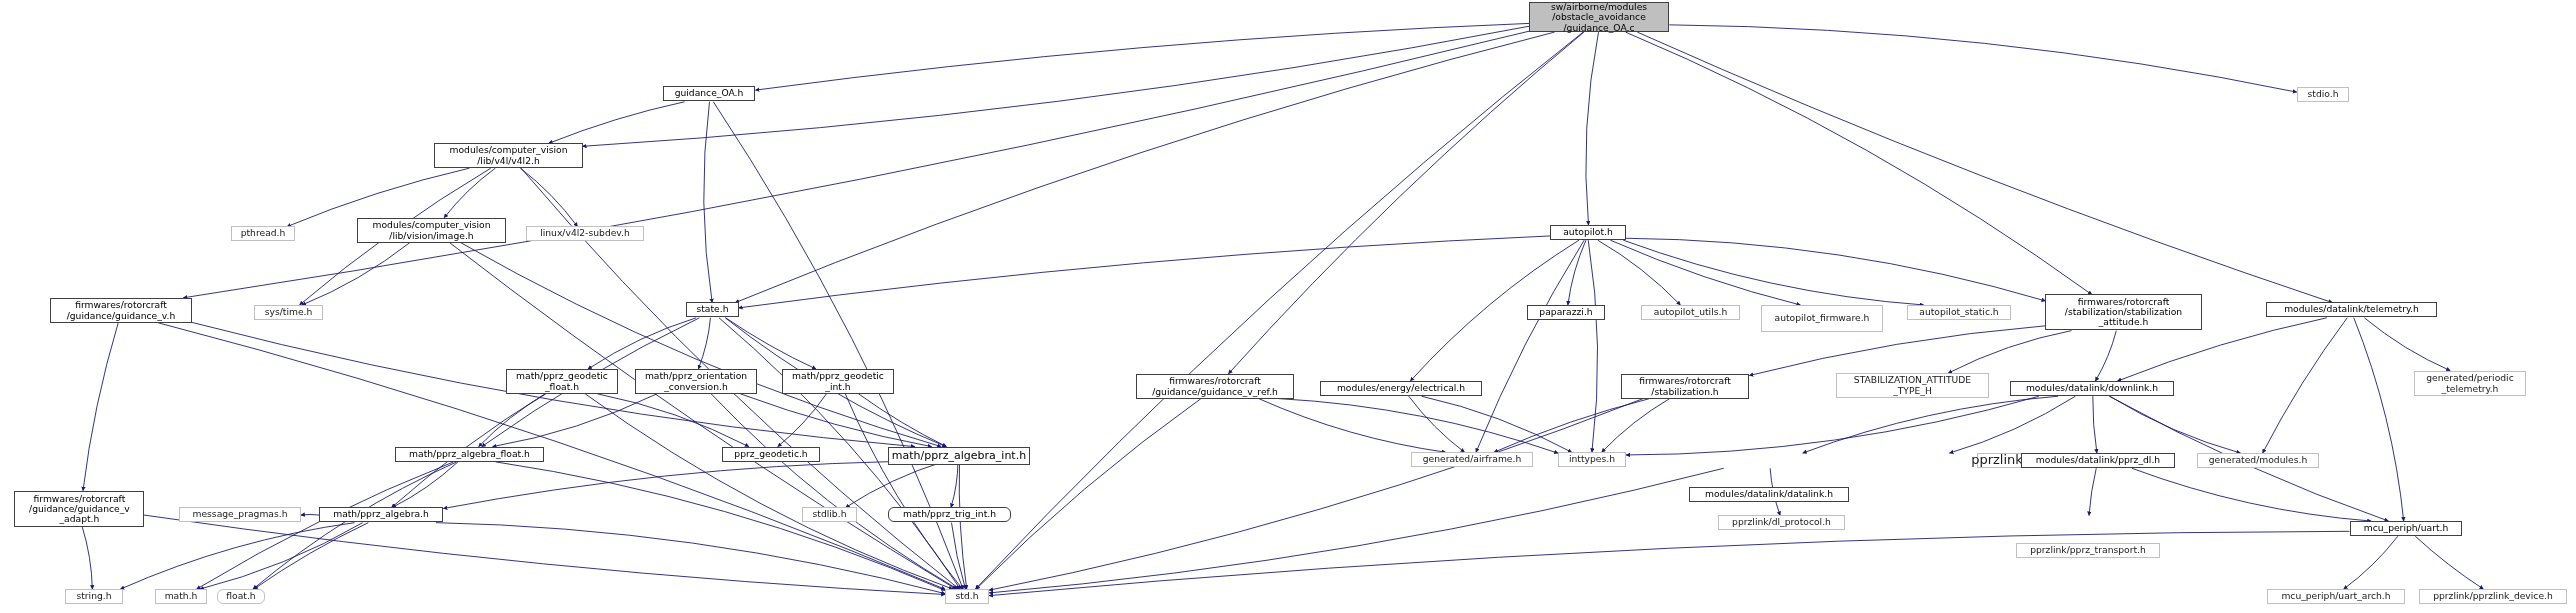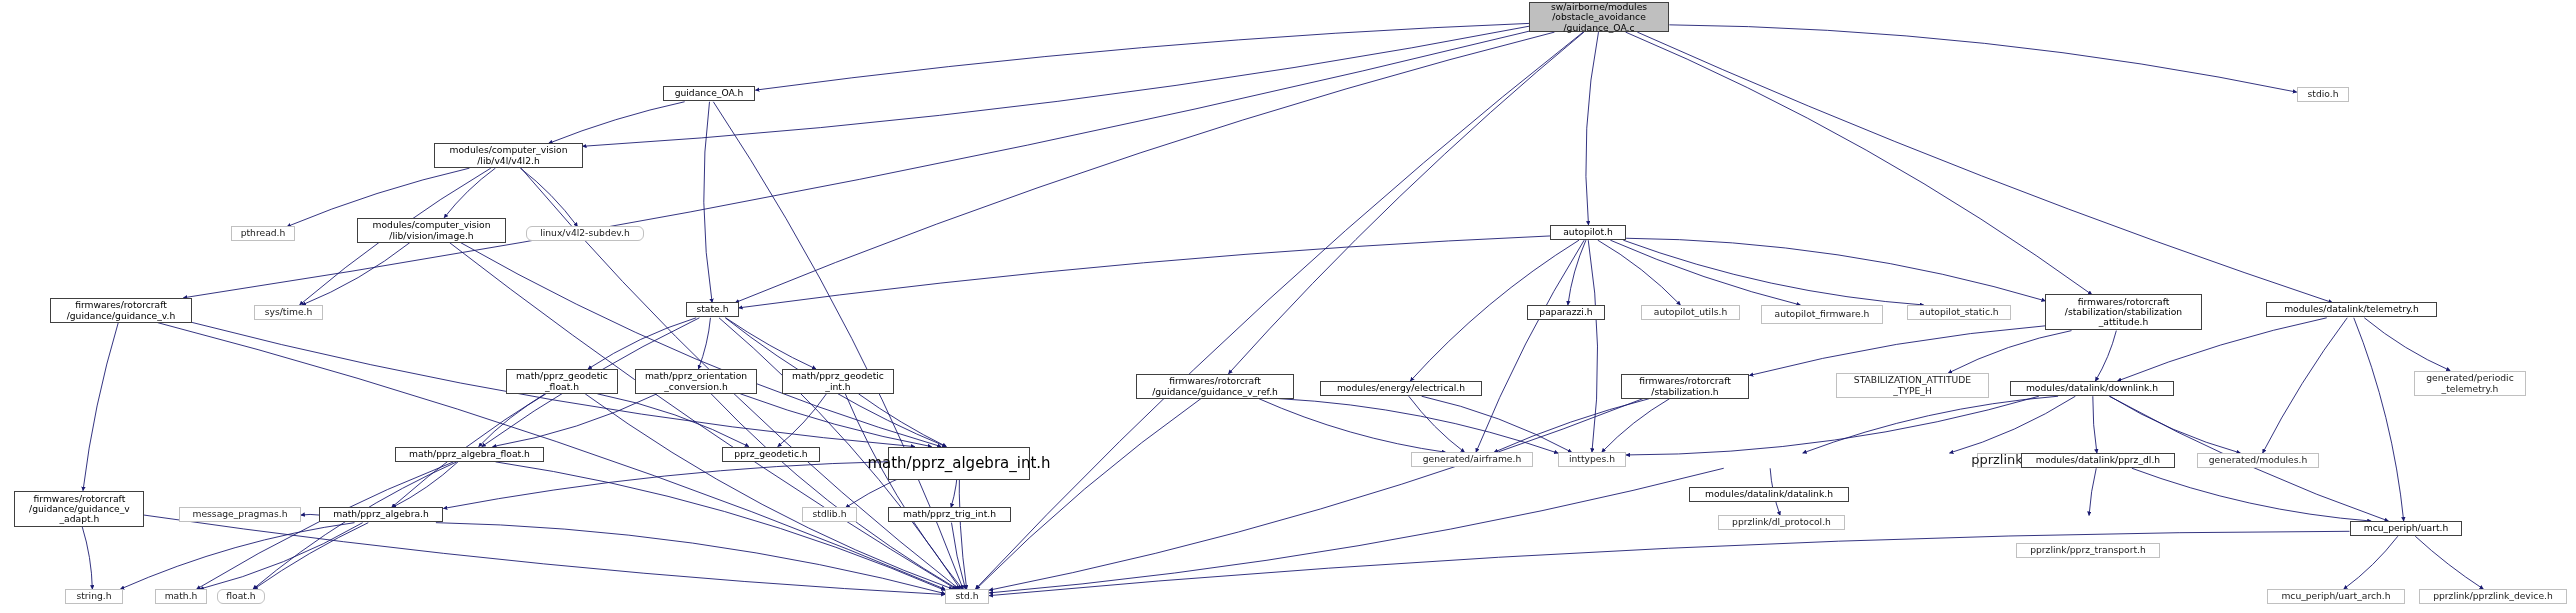--- a/index.html
+++ b/index.html
@@ -124,28 +124,28 @@
 /obstacle_avoidance
 /guidance_OA.c</span></div>
       <div class="node plain" style="left: 2297px; top: 87px; width: 52px; height: 15px; font-size: 9.2px;"><span class="nlabel">stdio.h</span></div>
       <div class="node bold" style="left: 663px; top: 86px; width: 92px; height: 15px; font-size: 9.2px;"><span class="nlabel">guidance_OA.h</span></div>
       <div class="node bold" style="left: 434px; top: 143px; width: 149px; height: 25px; font-size: 9.2px;"><span class="nlabel">modules/computer_vision
 /lib/v4l/v4l2.h</span></div>
       <div class="node bold" style="left: 1550px; top: 225px; width: 76px; height: 15px; font-size: 9.2px;"><span class="nlabel">autopilot.h</span></div>
       <div class="node plain" style="left: 231px; top: 226px; width: 64px; height: 15px; font-size: 9.2px;"><span class="nlabel">pthread.h</span></div>
       <div class="node bold" style="left: 357px; top: 218px; width: 149px; height: 25px; font-size: 9.2px;"><span class="nlabel">modules/computer_vision
 /lib/vision/image.h</span></div>
-      <div class="node plain" style="left: 526px; top: 226px; width: 118px; height: 15px; font-size: 9.2px; border-radius: 6px;"><span class="nlabel">linux/v4l2-subdev.h</span></div>
+      <div class="node plain" style="left: 526px; top: 226px; width: 118px; height: 15px; font-size: 9.2px;"><span class="nlabel">linux/v4l2-subdev.h</span></div>
       <div class="node bold" style="left: 50px; top: 298px; width: 142px; height: 25px; font-size: 9.2px;"><span class="nlabel">firmwares/rotorcraft
 /guidance/guidance_v.h</span></div>
       <div class="node plain" style="left: 254px; top: 305px; width: 69px; height: 15px; font-size: 9.2px;"><span class="nlabel">sys/time.h</span></div>
       <div class="node bold" style="left: 686px; top: 302px; width: 53px; height: 15px; font-size: 9.2px;"><span class="nlabel">state.h</span></div>
       <div class="node bold" style="left: 1527px; top: 305px; width: 78px; height: 15px; font-size: 9.2px;"><span class="nlabel">paparazzi.h</span></div>
       <div class="node plain" style="left: 1641px; top: 305px; width: 99px; height: 15px; font-size: 9.2px;"><span class="nlabel">autopilot_utils.h</span></div>
-      <div class="node plain" style="left: 1761px; top: 305px; width: 122px; height: 19px; font-size: 9.2px;"><span class="nlabel">autopilot_firmware.h</span></div>
+      <div class="node plain" style="left: 1761px; top: 305px; width: 122px; height: 27px; font-size: 9.2px;"><span class="nlabel">autopilot_firmware.h</span></div>
       <div class="node plain" style="left: 1907px; top: 305px; width: 104px; height: 15px; font-size: 9.2px;"><span class="nlabel">autopilot_static.h</span></div>
       <div class="node bold" style="left: 2045px; top: 294px; width: 157px; height: 36px; font-size: 9.2px;"><span class="nlabel">firmwares/rotorcraft
 /stabilization/stabilization
 _attitude.h</span></div>
       <div class="node bold" style="left: 2266px; top: 302px; width: 171px; height: 15px; font-size: 9.2px;"><span class="nlabel">modules/datalink/telemetry.h</span></div>
       <div class="node bold" style="left: 506px; top: 369px; width: 112px; height: 25px; font-size: 9.2px;"><span class="nlabel">math/pprz_geodetic
 _float.h</span></div>
       <div class="node bold" style="left: 635px; top: 369px; width: 122px; height: 25px; font-size: 9.2px;"><span class="nlabel">math/pprz_orientation
 _conversion.h</span></div>
       <div class="node bold" style="left: 782px; top: 369px; width: 112px; height: 25px; font-size: 9.2px;"><span class="nlabel">math/pprz_geodetic
@@ -155,31 +155,31 @@
       <div class="node bold" style="left: 1320px; top: 381px; width: 162px; height: 15px; font-size: 9.2px;"><span class="nlabel">modules/energy/electrical.h</span></div>
       <div class="node bold" style="left: 1621px; top: 374px; width: 128px; height: 25px; font-size: 9.2px;"><span class="nlabel">firmwares/rotorcraft
 /stabilization.h</span></div>
       <div class="node plain" style="left: 1836px; top: 373px; width: 153px; height: 25px; font-size: 9.2px;"><span class="nlabel">STABILIZATION_ATTITUDE
 _TYPE_H</span></div>
       <div class="node bold" style="left: 2010px; top: 381px; width: 164px; height: 15px; font-size: 9.2px;"><span class="nlabel">modules/datalink/downlink.h</span></div>
       <div class="node plain" style="left: 2414px; top: 371px; width: 112px; height: 25px; font-size: 9.2px;"><span class="nlabel">generated/periodic
 _telemetry.h</span></div>
       <div class="node bold" style="left: 395px; top: 447px; width: 149px; height: 15px; font-size: 9.2px;"><span class="nlabel">math/pprz_algebra_float.h</span></div>
       <div class="node bold" style="left: 722px; top: 447px; width: 98px; height: 15px; font-size: 9.2px;"><span class="nlabel">pprz_geodetic.h</span></div>
-      <div class="node bold" style="left: 888px; top: 447px; width: 142px; height: 33px; font-size: 15px;"><span class="nlabel">math/pprz_algebra_int.h</span></div>
+      <div class="node bold" style="left: 888px; top: 447px; width: 142px; height: 18px; font-size: 11px;"><span class="nlabel">math/pprz_algebra_int.h</span></div>
       <div class="node plain" style="left: 1411px; top: 452px; width: 122px; height: 15px; font-size: 9.2px;"><span class="nlabel">generated/airframe.h</span></div>
       <div class="node plain" style="left: 1558px; top: 452px; width: 68px; height: 15px; font-size: 9.2px;"><span class="nlabel">inttypes.h</span></div>
       <div class="node bold" style="left: 1689px; top: 453px; width: 160px; height: 15px; font-size: 9.2px; margin-top: 34px;"><span class="nlabel">modules/datalink/datalink.h</span></div>
       <div class="node plain" style="left: 1977px; top: 453px; width: 122px; height: 15px; font-size: 13px;"><span class="nlabel">pprzlink/messages.h</span></div>
       <div class="node bold" style="left: 2021px; top: 453px; width: 154px; height: 15px; font-size: 9.2px;"><span class="nlabel">modules/datalink/pprz_dl.h</span></div>
       <div class="node plain" style="left: 2197px; top: 453px; width: 122px; height: 15px; font-size: 9.2px;"><span class="nlabel">generated/modules.h</span></div>
       <div class="node plain" style="left: 179px; top: 507px; width: 122px; height: 15px; font-size: 9.2px;"><span class="nlabel">message_pragmas.h</span></div>
       <div class="node bold" style="left: 319px; top: 507px; width: 124px; height: 15px; font-size: 9.2px;"><span class="nlabel">math/pprz_algebra.h</span></div>
       <div class="node plain" style="left: 802px; top: 507px; width: 55px; height: 15px; font-size: 9.2px;"><span class="nlabel">stdlib.h</span></div>
-      <div class="node bold" style="left: 888px; top: 507px; width: 123px; height: 15px; font-size: 9.2px;"><span class="nlabel">math/pprz_trig_int.h</span></div>
+      <div class="node bold" style="left: 888px; top: 507px; width: 123px; height: 15px; font-size: 9.2px; border-radius: 6px;"><span class="nlabel">math/pprz_trig_int.h</span></div>
       <div class="node plain" style="left: 1718px; top: 515px; width: 127px; height: 15px; font-size: 9.2px;"><span class="nlabel">pprzlink/dl_protocol.h</span></div>
       <div class="node plain" style="left: 2016px; top: 515px; width: 144px; height: 15px; font-size: 9.2px; margin-top: 28px;"><span class="nlabel">pprzlink/pprz_transport.h</span></div>
       <div class="node bold" style="left: 2350px; top: 521px; width: 112px; height: 15px; font-size: 9.2px;"><span class="nlabel">mcu_periph/uart.h</span></div>
       <div class="node bold" style="left: 14.4px; top: 491px; width: 130px; height: 36px; font-size: 9.2px;"><span class="nlabel">firmwares/rotorcraft
 /guidance/guidance_v
 _adapt.h</span></div>
       <div class="node plain" style="left: 65px; top: 589px; width: 58px; height: 15px; font-size: 9.2px;"><span class="nlabel">string.h</span></div>
       <div class="node plain" style="left: 155px; top: 589px; width: 52px; height: 15px; font-size: 9.2px;"><span class="nlabel">math.h</span></div>
       <div class="node plain" style="left: 217px; top: 589px; width: 48px; height: 15px; font-size: 9.2px; border-radius: 6px;"><span class="nlabel">float.h</span></div>
       <div class="node plain" style="left: 945px; top: 589px; width: 44px; height: 15px; font-size: 9.2px;"><span class="nlabel">std.h</span></div>

